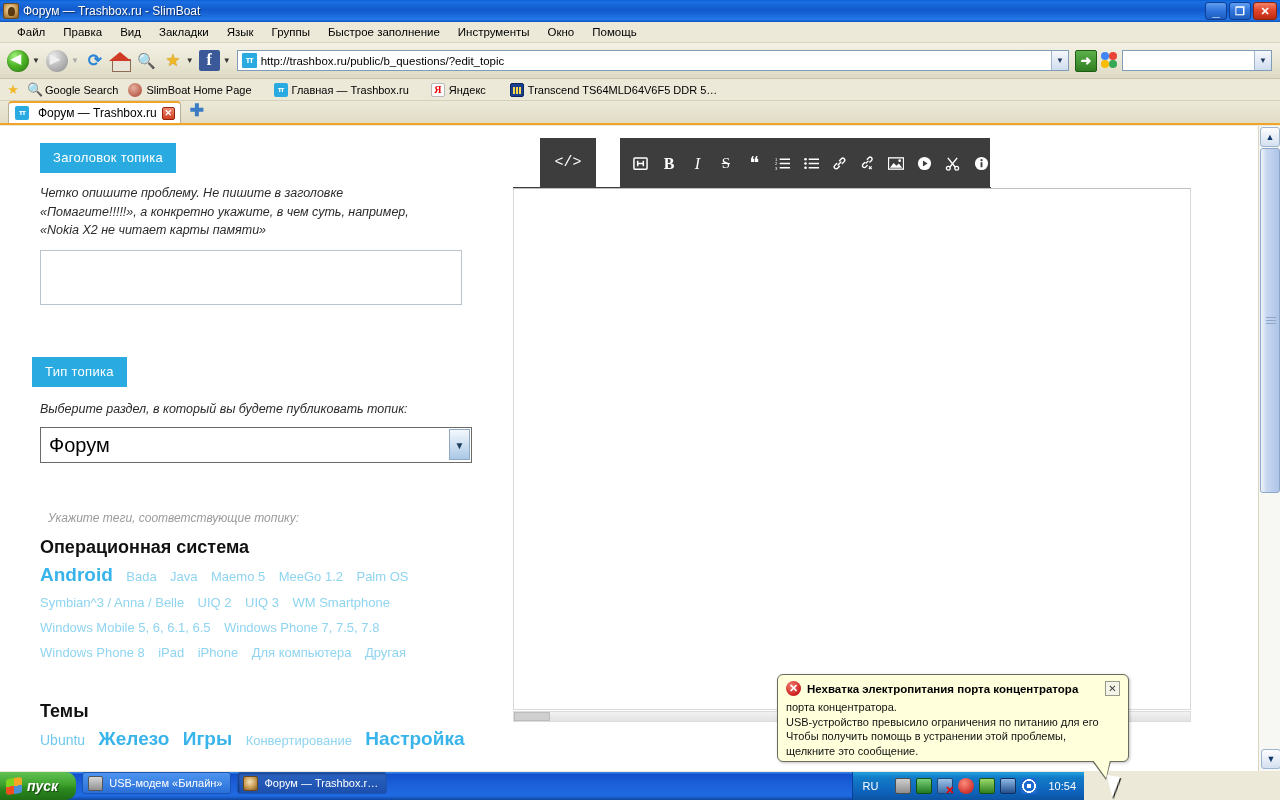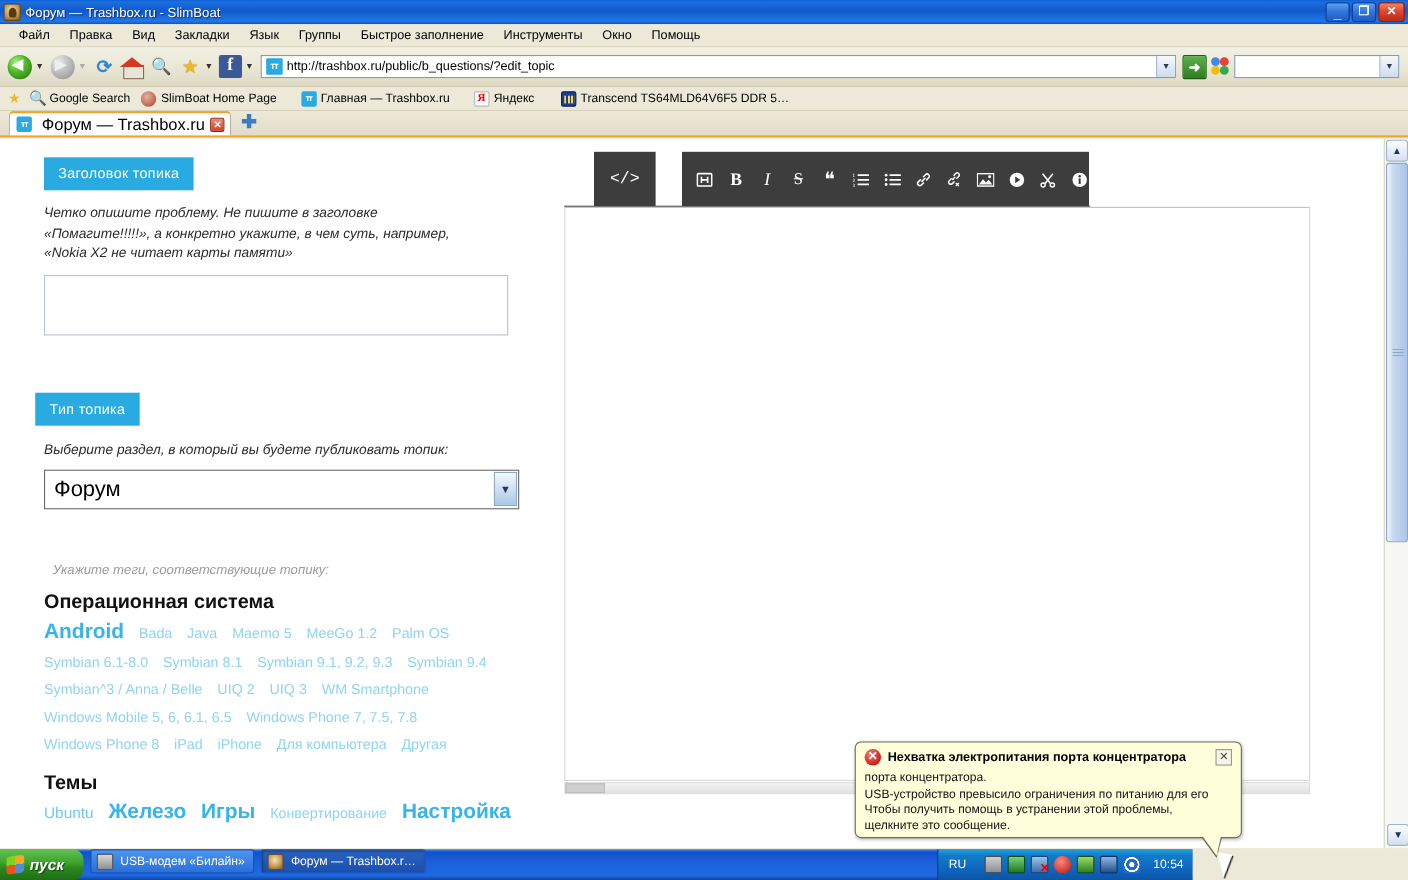--- a/index.html
+++ b/index.html
@@ -109,21 +109,21 @@
   .tabbar{
     position:absolute; top:101px; left:0; width:1280px; height:24px;
     background:linear-gradient(180deg,#ece9d8,#e0dcc6); border-bottom:2px solid #f0a52a;
     display:flex; align-items:flex-end; padding-left:8px;
   }
   .tab{
     height:22px; background:#fff; border:1px solid #b6b09a; border-bottom:none;
     border-top:2px solid #f0a52a;
     border-radius:4px 4px 0 0; display:flex; align-items:center; padding:0 5px 0 6px; gap:5px;
   }
-  .tab .lbl{ font-size:15px; color:#000; white-space:nowrap;text-align:right;}
+  .tab .lbl{ font-size:12px; color:#000; white-space:nowrap;text-align:right;}
   .tabclose{ width:13px;height:13px;background:linear-gradient(180deg,#f08a72,#d04024); border:1px solid #96240c;
     border-radius:2px; color:#fff; font-size:9px; font-weight:bold; text-align:center; line-height:11px;}
   .newtab{ margin-left:9px; color:#3b7cc4; font-size:17px; font-weight:bold; line-height:20px; padding-bottom:2px;}
 
   
   .viewport{
     position:absolute; top:126px; left:0; width:1258px; height:645px;
     background:#fff; overflow:hidden;
   }
   
@@ -385,26 +385,20 @@
 
     <div style="position:absolute;left:40px;top:411px;width:460px;">
       <div class="cat">Операционная система</div>
       <div class="tagrow" style="margin-top:6px">
         <a class="tag sz3">Android</a>
         <a class="tag">Bada</a>
         <a class="tag">Java</a>
         <a class="tag">Maemo 5</a>
         <a class="tag">MeeGo 1.2</a>
         <a class="tag">Palm OS</a>
-      </div>
-      <div class="tagrow" style="margin-top:7px">
-        <a class="tag">Symbian 6.1-8.0</a>
-        <a class="tag">Symbian 8.1</a>
-        <a class="tag">Symbian 9.1, 9.2, 9.3</a>
-        <a class="tag">Symbian 9.4</a>
       </div>
       <div class="tagrow" style="margin-top:7px">
         <a class="tag">Symbian^3 / Anna / Belle</a>
         <a class="tag">UIQ 2</a>
         <a class="tag">UIQ 3</a>
         <a class="tag">WM Smartphone</a>
       </div>
       <div class="tagrow" style="margin-top:7px">
         <a class="tag">Windows Mobile 5, 6, 6.1, 6.5</a>
         <a class="tag">Windows Phone 7, 7.5, 7.8</a>

